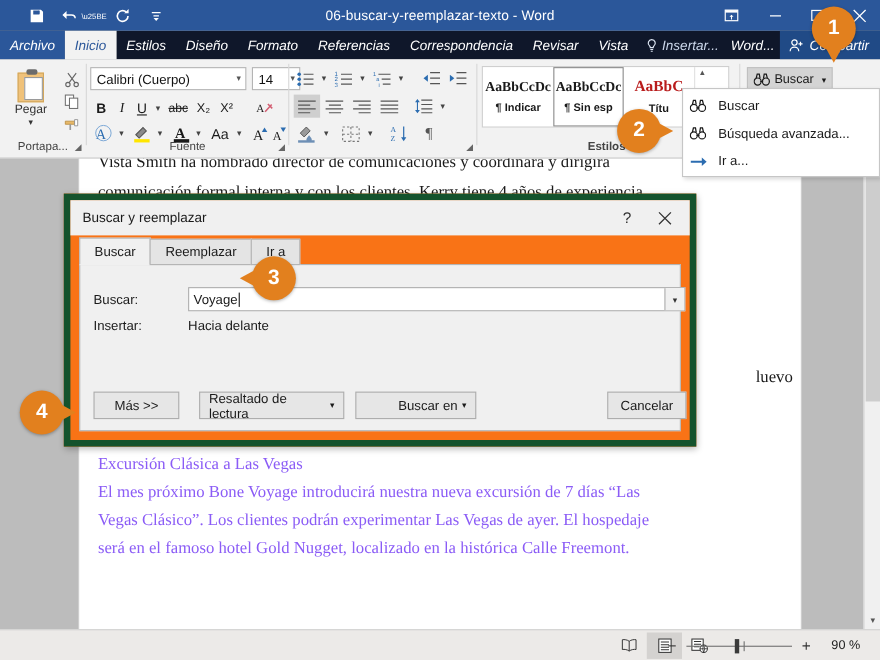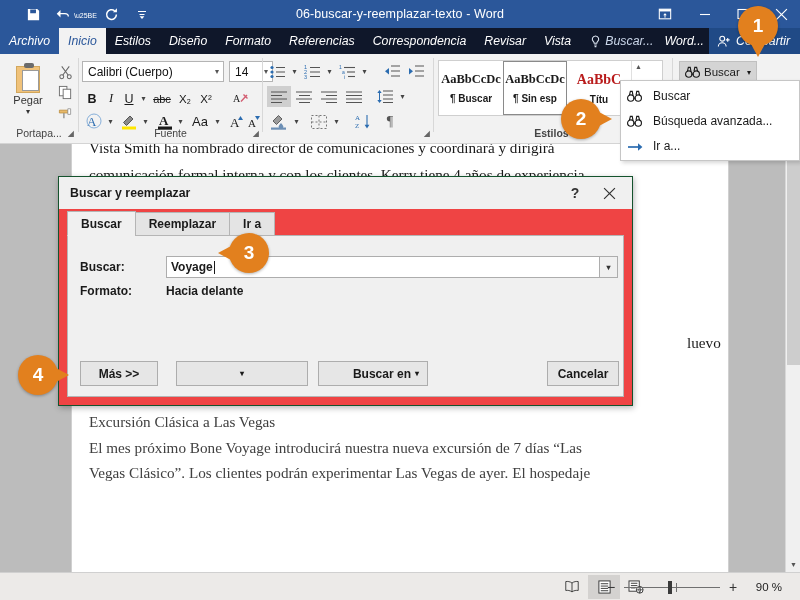--- a/index.html
+++ b/index.html
@@ -156,23 +156,22 @@
     position:absolute; right:0; top:0; width:15px; height:428px; background:#f0f0f0;
     border-left:1px solid #d8d8d8;
   }
   .sb-thumb{ position:absolute; left:1px; top:0px; width:13px; height:205px; background:#cdcdcd; }
   .sb-arrow{ position:absolute; left:0; width:15px; height:15px; display:flex;
              align-items:center; justify-content:center; font-size:7px; color:#555;}
 
   
   .dialog{
     position:absolute; left:58px; top:176px; width:575px; height:230px;
-    background:#ef4444; border:1px solid #14532d; box-shadow:1px 2px 6px rgba(0,0,0,.28);
+    background:#f97316; border:6px solid #14532d; box-shadow:1px 2px 6px rgba(0,0,0,.28);
     z-index:50;
-    font-weight:bold;
   }
   .dlg-title{
     position:absolute; left:0; top:0; width:100%; height:32px;
     display:flex; align-items:center; padding-left:11px;
     font-size:12.3px; color:#1a1a1a; background:#f0f0f0;
   }
   .dlg-help{ position:absolute; right:46px; top:5px; width:22px; height:22px;
              display:flex; align-items:center; justify-content:center; font-size:14px; color:#333;}
   .dlg-close{ position:absolute; right:8px; top:5px; width:30px; height:22px;
               display:flex; align-items:center; justify-content:center; font-size:15px; color:#333;}
@@ -324,21 +323,21 @@
     <div class="tab">Vista</div>
   </div>
   <div class="tab-right">
     <div class="tellme">
       <span class="bulb">
         <svg class="svgicon" width="11" height="13" viewBox="0 0 11 13">
             <path fill="none" stroke="#dce5f2" stroke-width="1.1" d="M5.5 1a3.2 3.2 0 0 1 2 5.7c-.5.5-.7 1-.7 1.6h-2.6c0-.6-.2-1.1-.7-1.6A3.2 3.2 0 0 1 5.5 1z"></path>
             <path stroke="#dce5f2" stroke-width="1.1" d="M4.2 10h2.6M4.6 11.6h1.8"></path>
           </svg>
       </span>
-      <span>Buscar...</span>
+      <span>Insertar...</span>
     </div>
     <div class="acct">Word...</div>
     <div class="share">
       <span>
         <svg class="svgicon" width="14" height="13" viewBox="0 0 15 14">
             <circle cx="5.6" cy="4" r="2.6" fill="none" stroke="#fff" stroke-width="1.2"></circle>
             <path fill="none" stroke="#fff" stroke-width="1.2" d="M1.4 12.4c0-2.3 1.9-4 4.2-4s4.2 1.7 4.2 4"></path>
             <path stroke="#fff" stroke-width="1.2" d="M11.5 3.2v4M9.5 5.2h4"></path>
           </svg>
       </span>
@@ -542,21 +541,21 @@
     </div>
     <div class="pbtn" style="left:117px;top:55px;width:20px;font-size:14px;color:#555;font-family:'Liberation Serif',serif;">¶</div>
     <div class="dlg-launcher">◢</div>
   </div>
   <div class="group-divider" style="left:433px;"></div>
 
   <div class="group" style="left:434px;width:235px;font-weight:bold;">
     <div class="style-gal" style="width:225px;">
       <div class="style-item">
         <div class="style-prev">AaBbCcDc</div>
-        <div class="style-name">¶ Buscar</div>
+        <div class="style-name">¶ Indicar</div>
       </div>
       <div class="style-item sel">
         <div class="style-prev">AaBbCcDc</div>
         <div class="style-name">¶ Sin esp</div>
       </div>
       <div class="style-item">
         <div class="style-prev blue">AaBbC</div>
         <div class="style-name">Títu</div>
       </div>
       <div class="gal-scroll">
@@ -582,24 +581,25 @@
   </div>
 </div>
 
 <div class="docarea">
   <div class="page">
     <div class="doc-clip">
       <div class="doc-text">Vista Smith ha nombrado director de comunicaciones y coordinará y dirigirá</div>
     </div>
     <div class="doc-text" style="position:absolute;left:17px;top:18px;">comunicación formal interna y con los clientes. Kerry tiene 4 años de experiencia</div>
     <div class="doc-hidden">luevo</div>
-    <div style="position:absolute;left:17px;top:265px;width:620px;font-family:'Liberation Serif',serif;font-size:15.2px;line-height:25.5px;color:#404040;">
+    <div style="position:absolute;left:17px;top:265px;width:620px;font-family:'Liberation Serif',serif;font-size:15.2px;line-height:25.5px;color:#8b5cf6;">
       <div>Excursión Clásica a Las Vegas</div>
       <div>El mes próximo Bone Voyage introducirá nuestra nueva excursión de 7 días “Las</div>
       <div>Vegas Clásico”. Los clientes podrán experimentar Las Vegas de ayer. El hospedaje</div>
+      <div>será en el famoso hotel Gold Nugget, localizado en la histórica Calle Freemont.</div>
     </div>
   </div>
   <div class="scrollbar">
     <div class="sb-arrow" style="top:0;">▲</div>
     <div class="sb-thumb" style="top:16px;"></div>
     <div class="sb-arrow" style="bottom:0;">▼</div>
   </div>
 </div>
 
 <div class="find-menu">
@@ -656,25 +656,26 @@
         </div>
     </div>
 
     <div class="dlg-panel">
       <div class="lbl" style="left:12px;top:24px;">Buscar:</div>
       <div class="find-input">
         <span>Voyage</span>
           <span class="caret-blink"></span>
         <span class="inp-drop">▾</span>
       </div>
-      <div class="lbl" style="left:12px;top:48px;">Formato:</div>
+      <div class="lbl" style="left:12px;top:48px;">Insertar:</div>
       <div class="lbl" style="left:98px;top:48px;">Hacia delante</div>
 
       <div class="dbtn" style="left:12px;width:78px;">Más &gt;&gt;</div>
       <div class="dbtn" style="left:108px;width:132px;">
+        <span>Resaltado de lectura</span>
         <span style="font-size:8px">▾</span>
       </div>
       <div class="dbtn" style="left:250px;width:110px;justify-content:flex-end;">
         <span>Buscar en</span>
         <span style="font-size:8px">▾</span>
       </div>
       <div class="dbtn" style="left:479px;width:72px;">Cancelar</div>
     </div>
   </div>
 </div>

